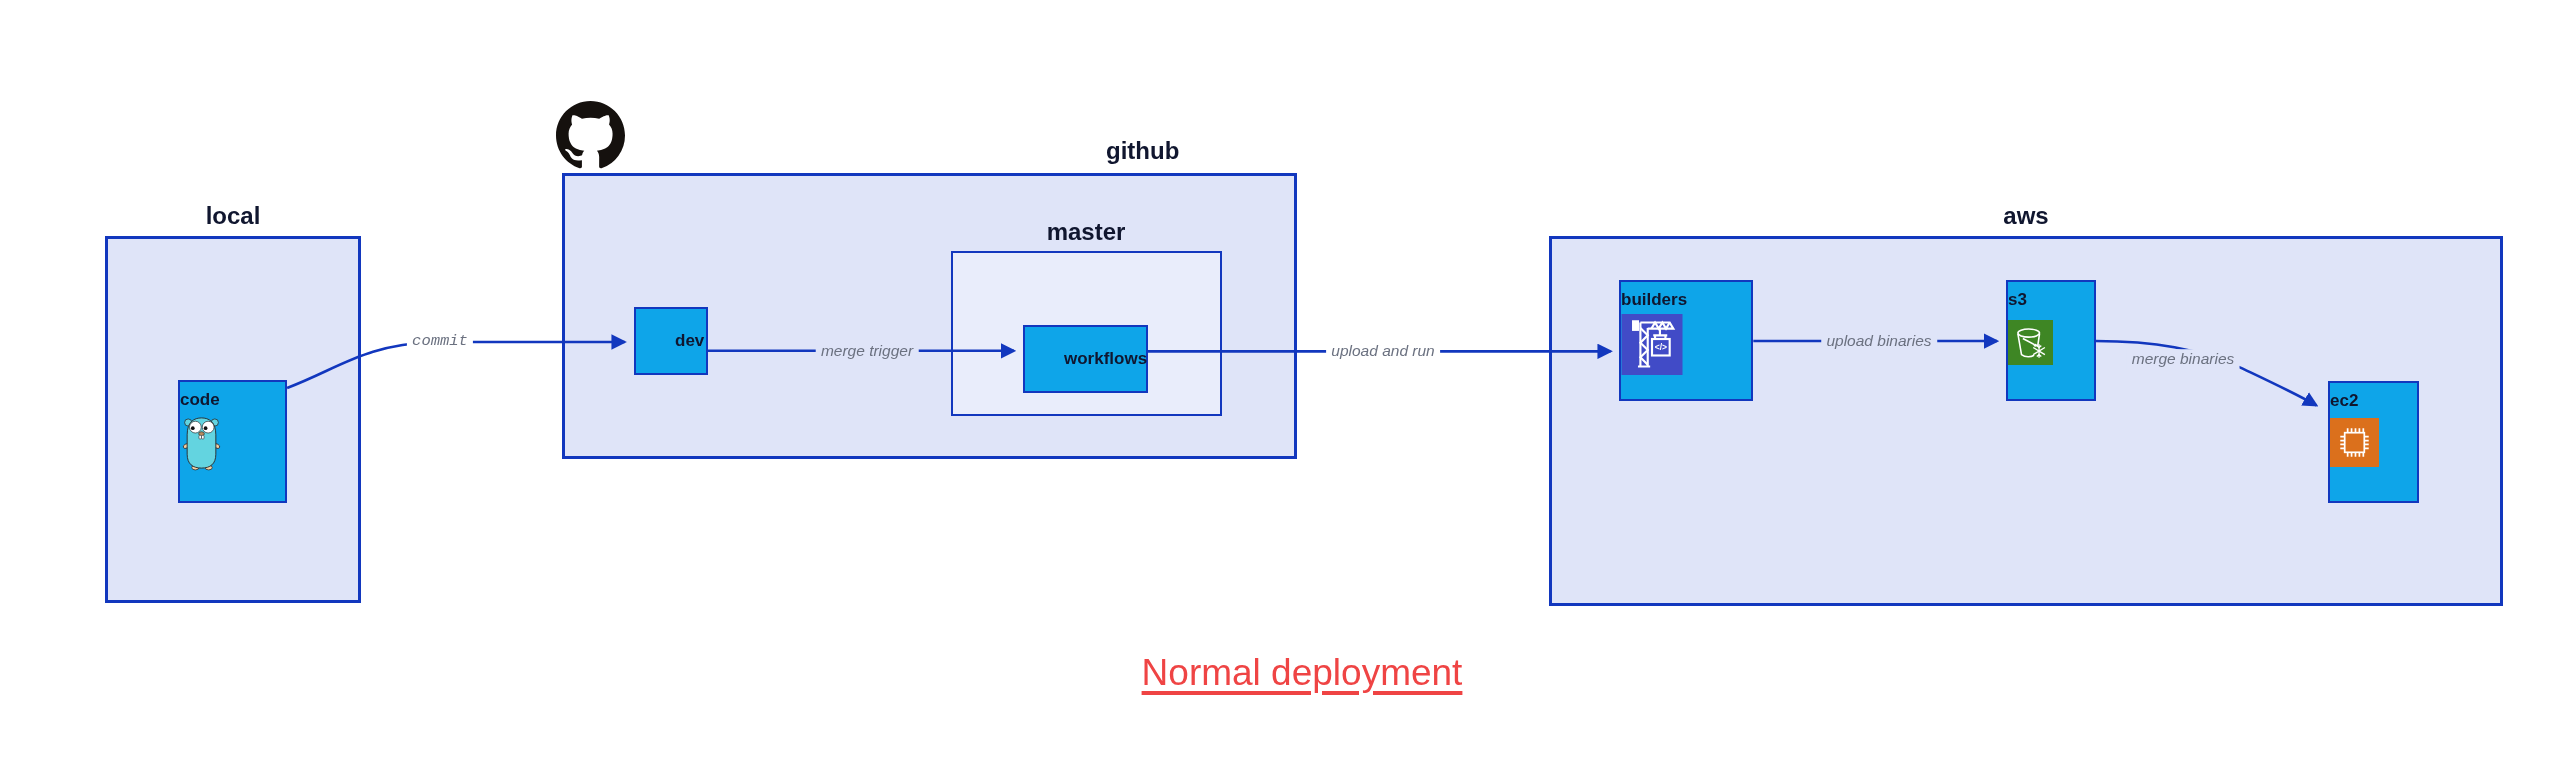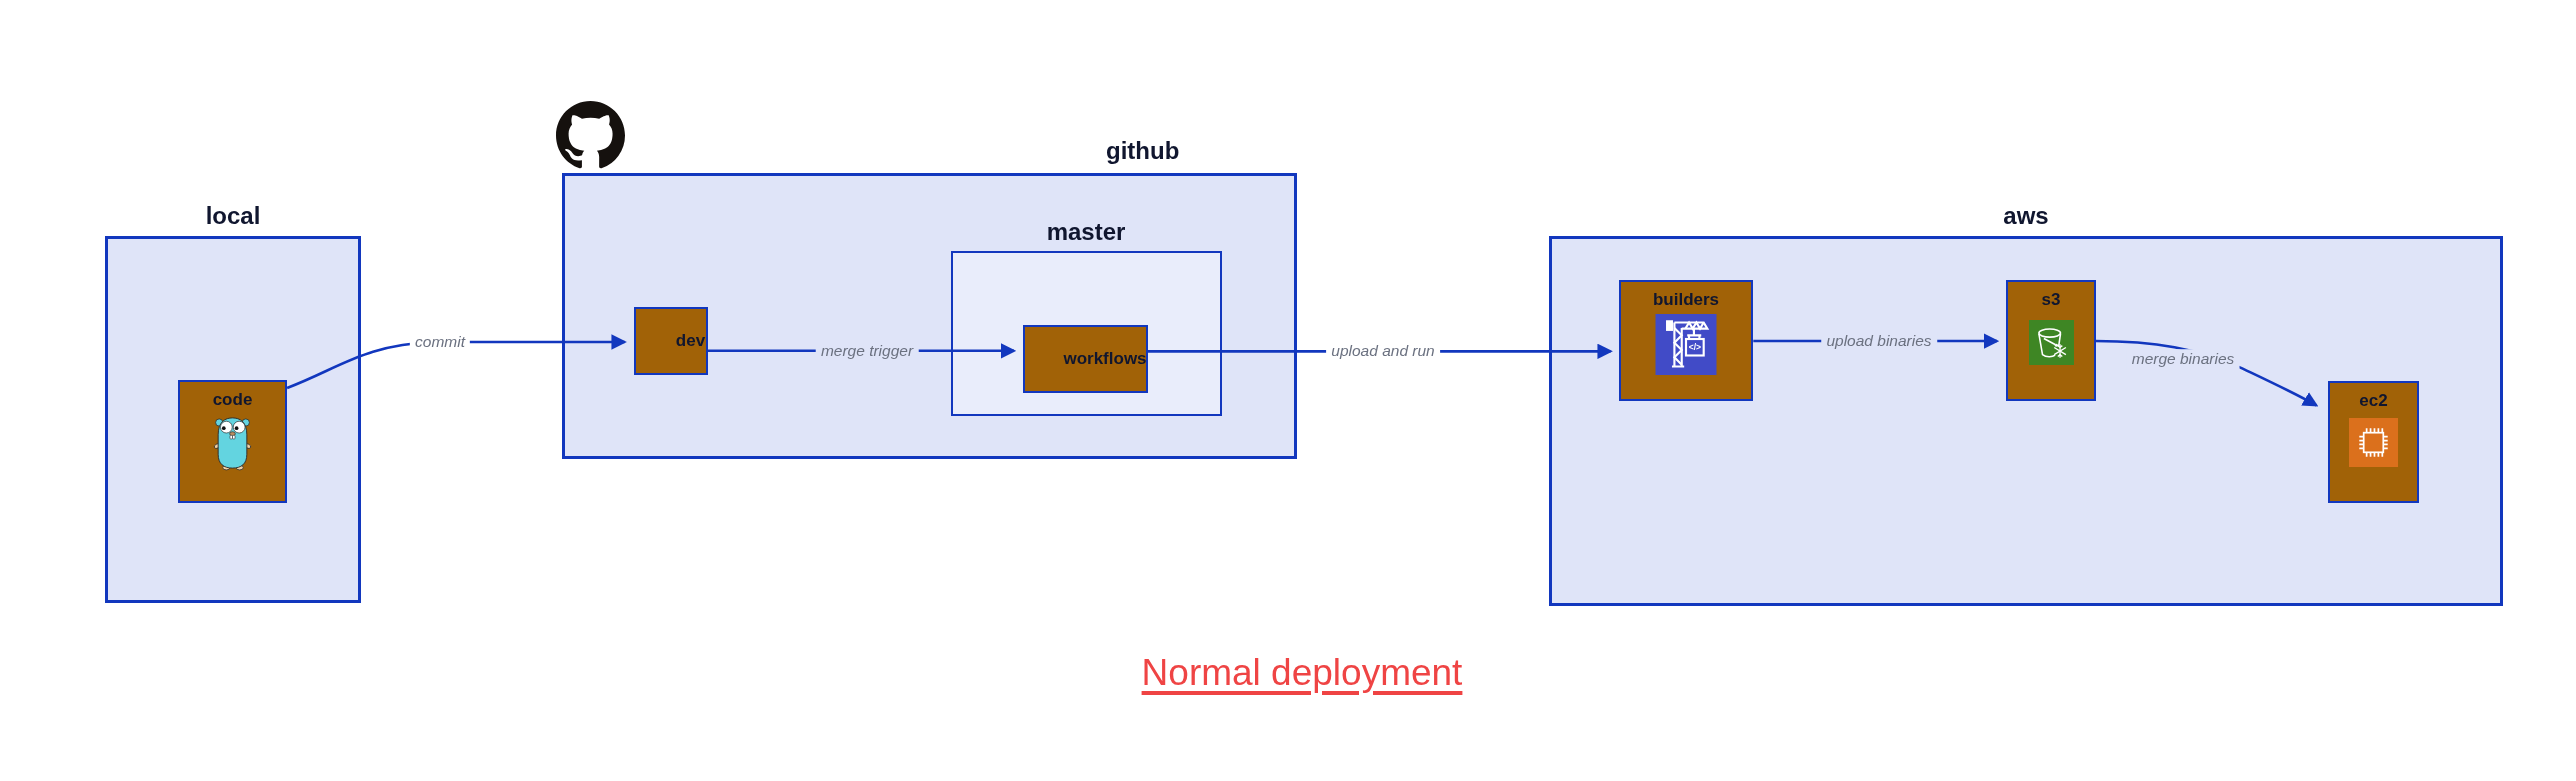--- a/index.html
+++ b/index.html
@@ -19,22 +19,22 @@
     position:absolute;color:#10162f;font-size:24px;font-weight:600;
     line-height:27px;white-space:nowrap;
   }
   #local-label  {left:130px; top:202px; width:206px; text-align:center;}
   #github-label {left:1106px;top:137px; width:180px; }
   #master-label {left:983px;top:218px; width:206px; text-align:center;}
   #aws-label    {left:1923px;top:202px; width:206px; text-align:center;}
 
   
   .node{
-    position:absolute;background:#a16207;border:2.6px solid #1237be;box-sizing:border-box;
-    display:flex;flex-direction:column;align-items:center;
+    position:absolute;background:#0ea5e9;border:2.6px solid #1237be;box-sizing:border-box;
+    display:flex;flex-direction:column;align-items:flex-start;
   }
   .node.center{justify-content:center;padding-left:39px;}
   .node-label{color:#10162f;font-size:17px;font-weight:bold;line-height:20.6px;white-space:nowrap;}
   .node .node-label.top{margin-top:8.2px;}
   #code-box     {left:178px; top:380px; width:109px; height:123px;}
   #dev-box      {left:634px;top:307px; width:74px; height:68px;}
   #workflows-box{left:1023px;top:325px; width:125px; height:68px;}
   #builders-box {left:1619px;top:280px; width:134px; height:121px;}
   #s3-box       {left:2006px;top:280px; width:90px; height:121px;}
   #ec2-box      {left:2328px;top:381px; width:91px; height:122px;}
@@ -49,21 +49,21 @@
 
   
   #edges{position:absolute;left:0;top:0;width:2604px;height:781px;}
   .edge-label{
     position:absolute;transform:translate(-50%,-50%);
     color:#6b7180;font-size:15.5px;font-style:italic;line-height:19.6px;
     padding:0 5.2px;white-space:nowrap;
   }
   .edge-label.on-white{background:#ffffff;}
   .edge-label.on-fill {background:#dfe4f8;}
-  #edge-label-commit         {left:440px; top:342px;}
+  #edge-label-commit         {left:440px; top:342px;font-family:Liberation Mono, monospace;}
   #edge-label-merge-trigger  {left:867px;top:351px;}
   #edge-label-upload-and-run {left:1383px;top:351px;}
   #edge-label-upload-binaries{left:1879px;top:341px;}
   #edge-label-pull-binaries  {left:2183px;top:359px;}
 
   
   #diagram-title{
     position:absolute;left:993px;top:648px;width:618px;text-align:center;
     color:#ef4444;font-size:37px;line-height:49px;
     text-decoration:underline;text-decoration-thickness:3.6px;text-underline-offset:6.2px;

